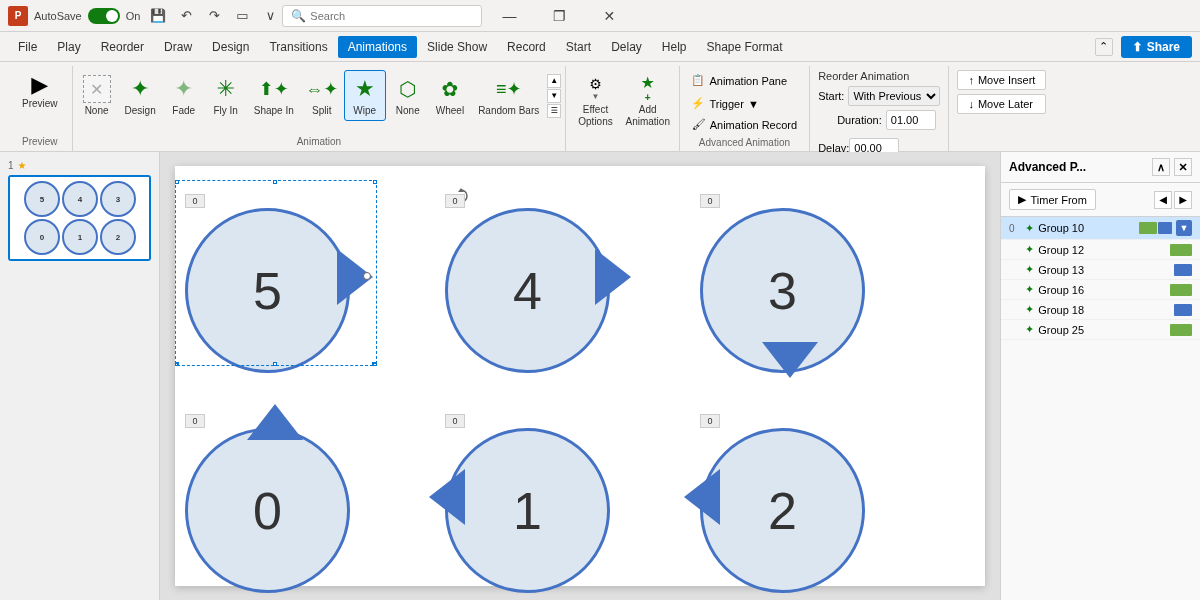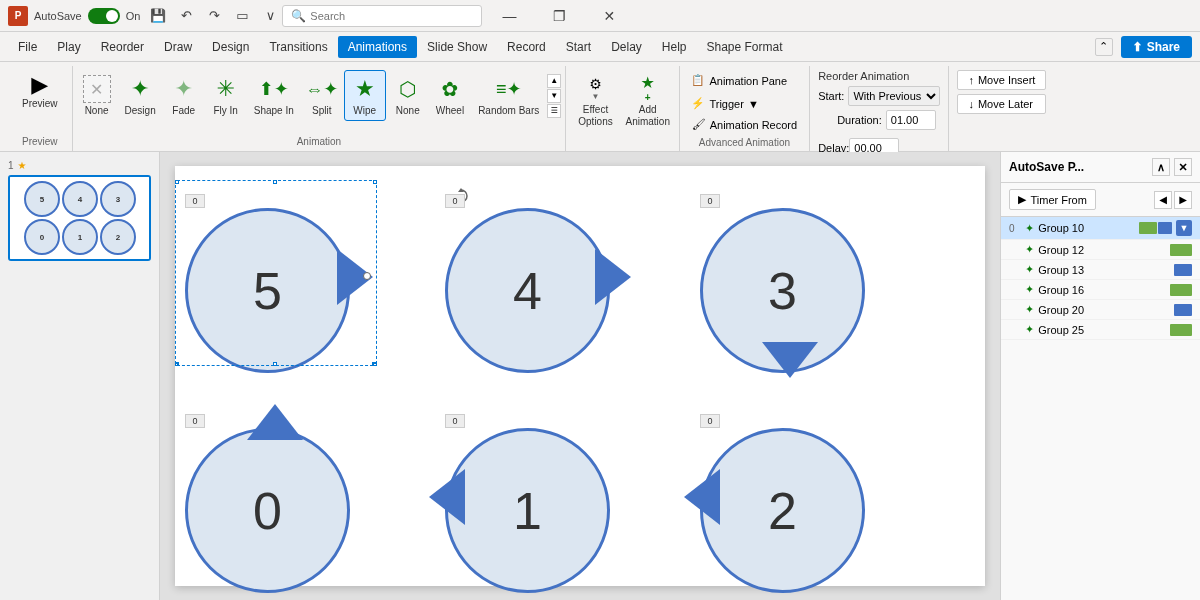--- a/index.html
+++ b/index.html
@@ -426,21 +426,21 @@
             <div class="arrow-left"></div>
           </div>
         </div>
       </div>
 
     </div>
   </div>
 
   <div class="anim-pane">
     <div class="anim-pane-header">
-      <span>AutoSave P...</span>
+      <span>Advanced P...</span>
       <div style="display:flex;gap:4px;">
         <div style="width:18px;height:18px;border:1px solid #ccc;cursor:pointer;display:flex;align-items:center;justify-content:center;font-size:11px;">∧</div>
         <div style="width:18px;height:18px;border:1px solid #ccc;cursor:pointer;display:flex;align-items:center;justify-content:center;font-size:11px;">✕</div>
       </div>
     </div>
     <div class="anim-pane-controls">
       <div class="play-btn">
         <span>▶</span>
         <span>Timer From</span>
       </div>
@@ -482,21 +482,21 @@
       <div class="anim-item">
         <span class="anim-num"></span>
         <span class="anim-item-icon">✦</span>
         <span class="anim-item-label">Group 16</span>
         <div style="height:12px;width:22px;background:#70ad47;border-radius:1px;margin-left:4px;"></div>
       </div>
 
       <div class="anim-item">
         <span class="anim-num"></span>
         <span class="anim-item-icon">✦</span>
-        <span class="anim-item-label">Group 20</span>
+        <span class="anim-item-label">Group 18</span>
         <div style="height:12px;width:18px;background:#4472c4;border-radius:1px;margin-left:18px;"></div>
       </div>
 
       <div class="anim-item">
         <span class="anim-num"></span>
         <span class="anim-item-icon">✦</span>
         <span class="anim-item-label">Group 25</span>
         <div style="height:12px;width:22px;background:#70ad47;border-radius:1px;margin-left:4px;"></div>
       </div>
     </div>

